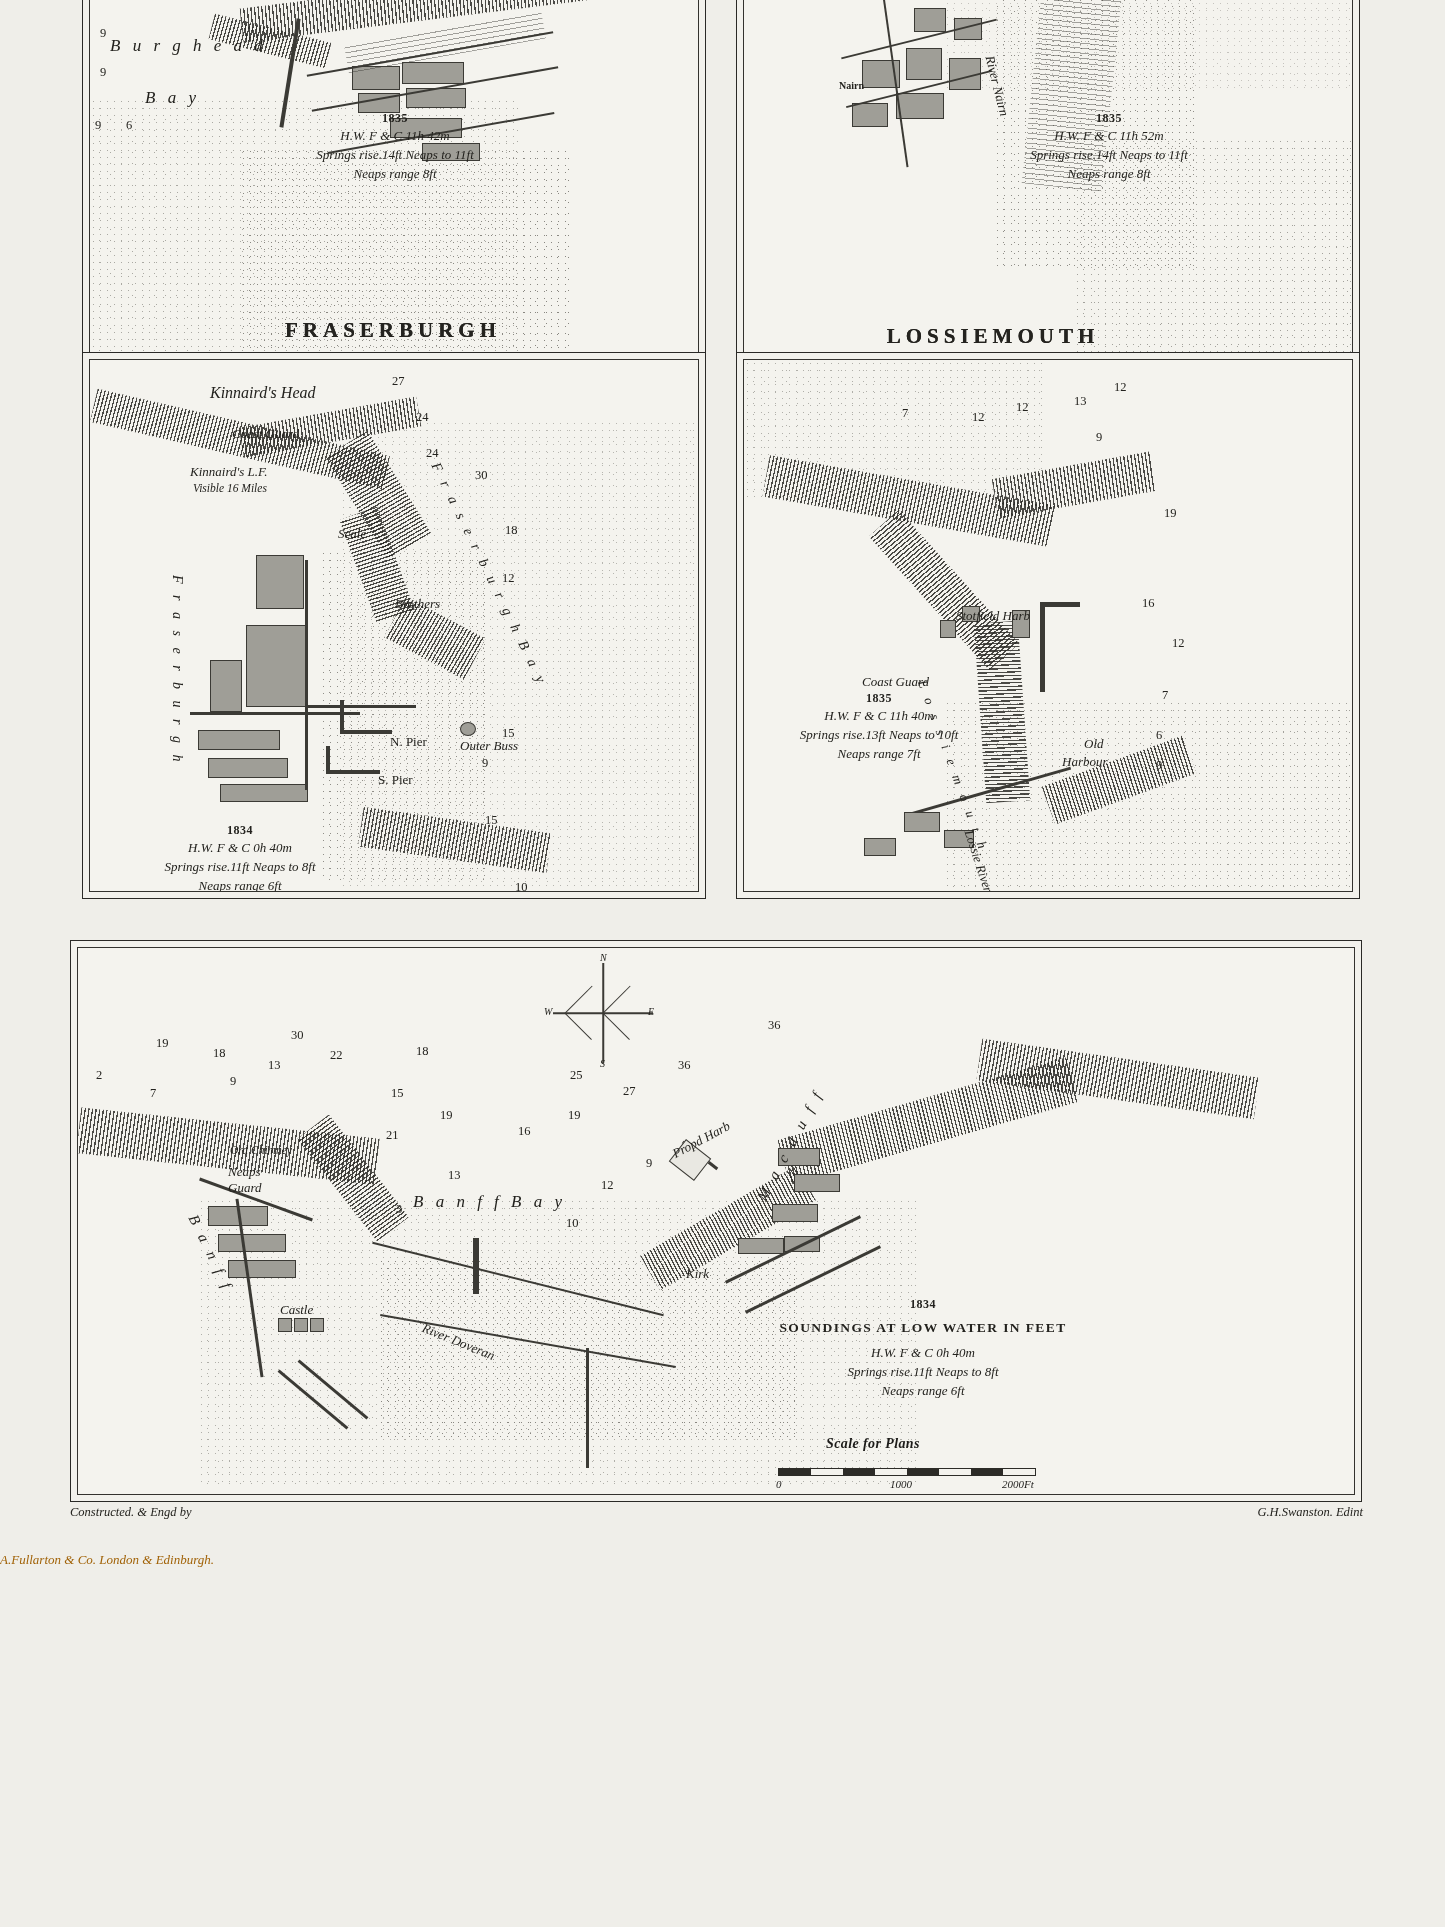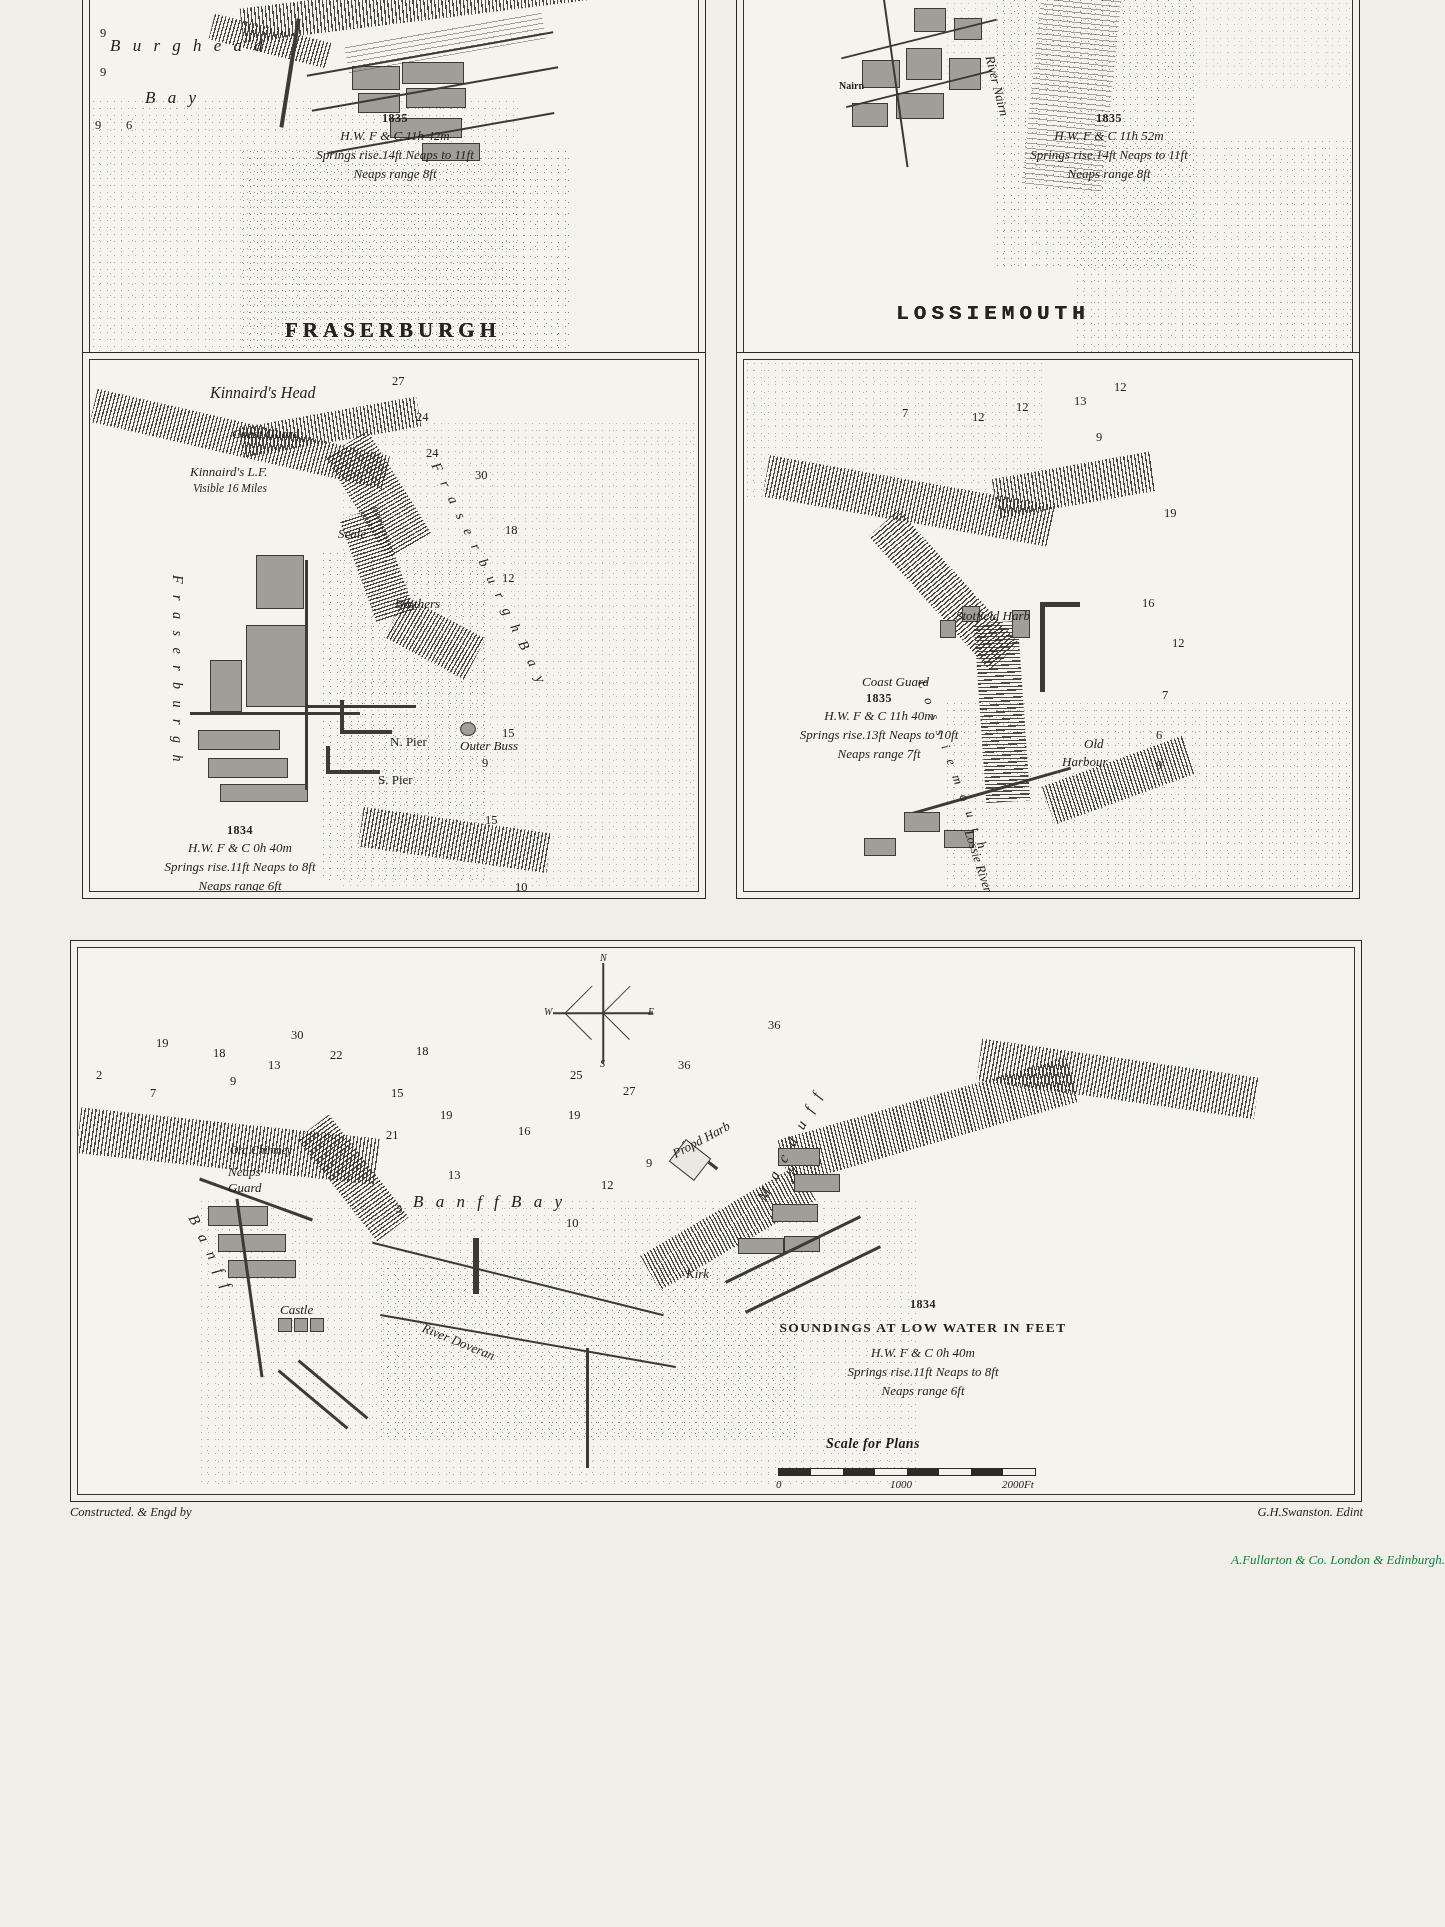--- a/index.html
+++ b/index.html
@@ -55,21 +55,21 @@
 
   
   .lbl{position:absolute;font-size:13px;font-style:italic;color:#23221e;white-space:nowrap;}
   .lbl.sp{letter-spacing:4px;font-style:italic;}
   .lbl.b{font-weight:bold;font-style:normal;}
   .num{position:absolute;font-size:12.5px;color:#23221e;font-family:"Liberation Serif",serif;}
   .tide{position:absolute;text-align:center;font-size:13px;font-style:italic;color:#23221e;line-height:1.45;white-space:nowrap;}
   .tide .yr{font-style:normal;font-weight:bold;font-size:12px;letter-spacing:.5px;}
 
   .credit{position:absolute;font-size:12.5px;font-style:italic;color:#23221e;white-space:nowrap;}
-  .imprint{position:absolute;width:100%;text-align:right;font-size:13px;font-style:italic;color:#15803d;}
+  .imprint{position:absolute;width:100%;text-align:left;font-size:13px;font-style:italic;color:#a16207;}
 
   
   .compass{position:absolute;}
   .compass .ray{position:absolute;left:50%;top:50%;transform-origin:0 0;background:#3b3a35;}
   .compass .cl{position:absolute;font-size:10px;font-style:italic;color:#23221e;}
 
   
   .scalebar{position:absolute;}
   .scalebar .bar{position:absolute;height:6px;border:1px solid #2c2b27;background:#f3f2ed;}
   .scalebar .seg{position:absolute;top:0;height:100%;background:#2c2b27;}
@@ -209,21 +209,21 @@
 
       <div class="tide" style="left:30px;top:462px;width:240px;">
         <div class="yr">1834</div>
         <div>H.W. F &amp; C  0h 40m</div>
         <div>Springs rise.11ft Neaps to 8ft</div>
         <div>Neaps range  6ft</div>
       </div>
     </div>
   </div>
 
-  <div class="panel-title" style="left:736px;width:514px;top:302px;font-family:Liberation Mono, monospace;">
+  <div class="panel-title" style="left:736px;width:514px;top:324px;">
     <span>LOSSIEMOUTH</span>
   </div>
   <div class="panel" style="left:736px;top:352px;width:622px;height:545px;">
     <div class="inner">
       <div class="sea"></div>
       <div class="stipple" style="left:0;top:0;width:300px;height:140px;opacity:.5;"></div>
       <div class="stipple" style="left:200px;top:340px;width:420px;height:200px;opacity:.6;"></div>
 
       <div class="cliff" style="left:20px;top:120px;width:290px;height:42px;transform:rotate(10deg);"></div>
       <div class="cliff" style="left:250px;top:105px;width:160px;height:40px;transform:rotate(-10deg);"></div>

